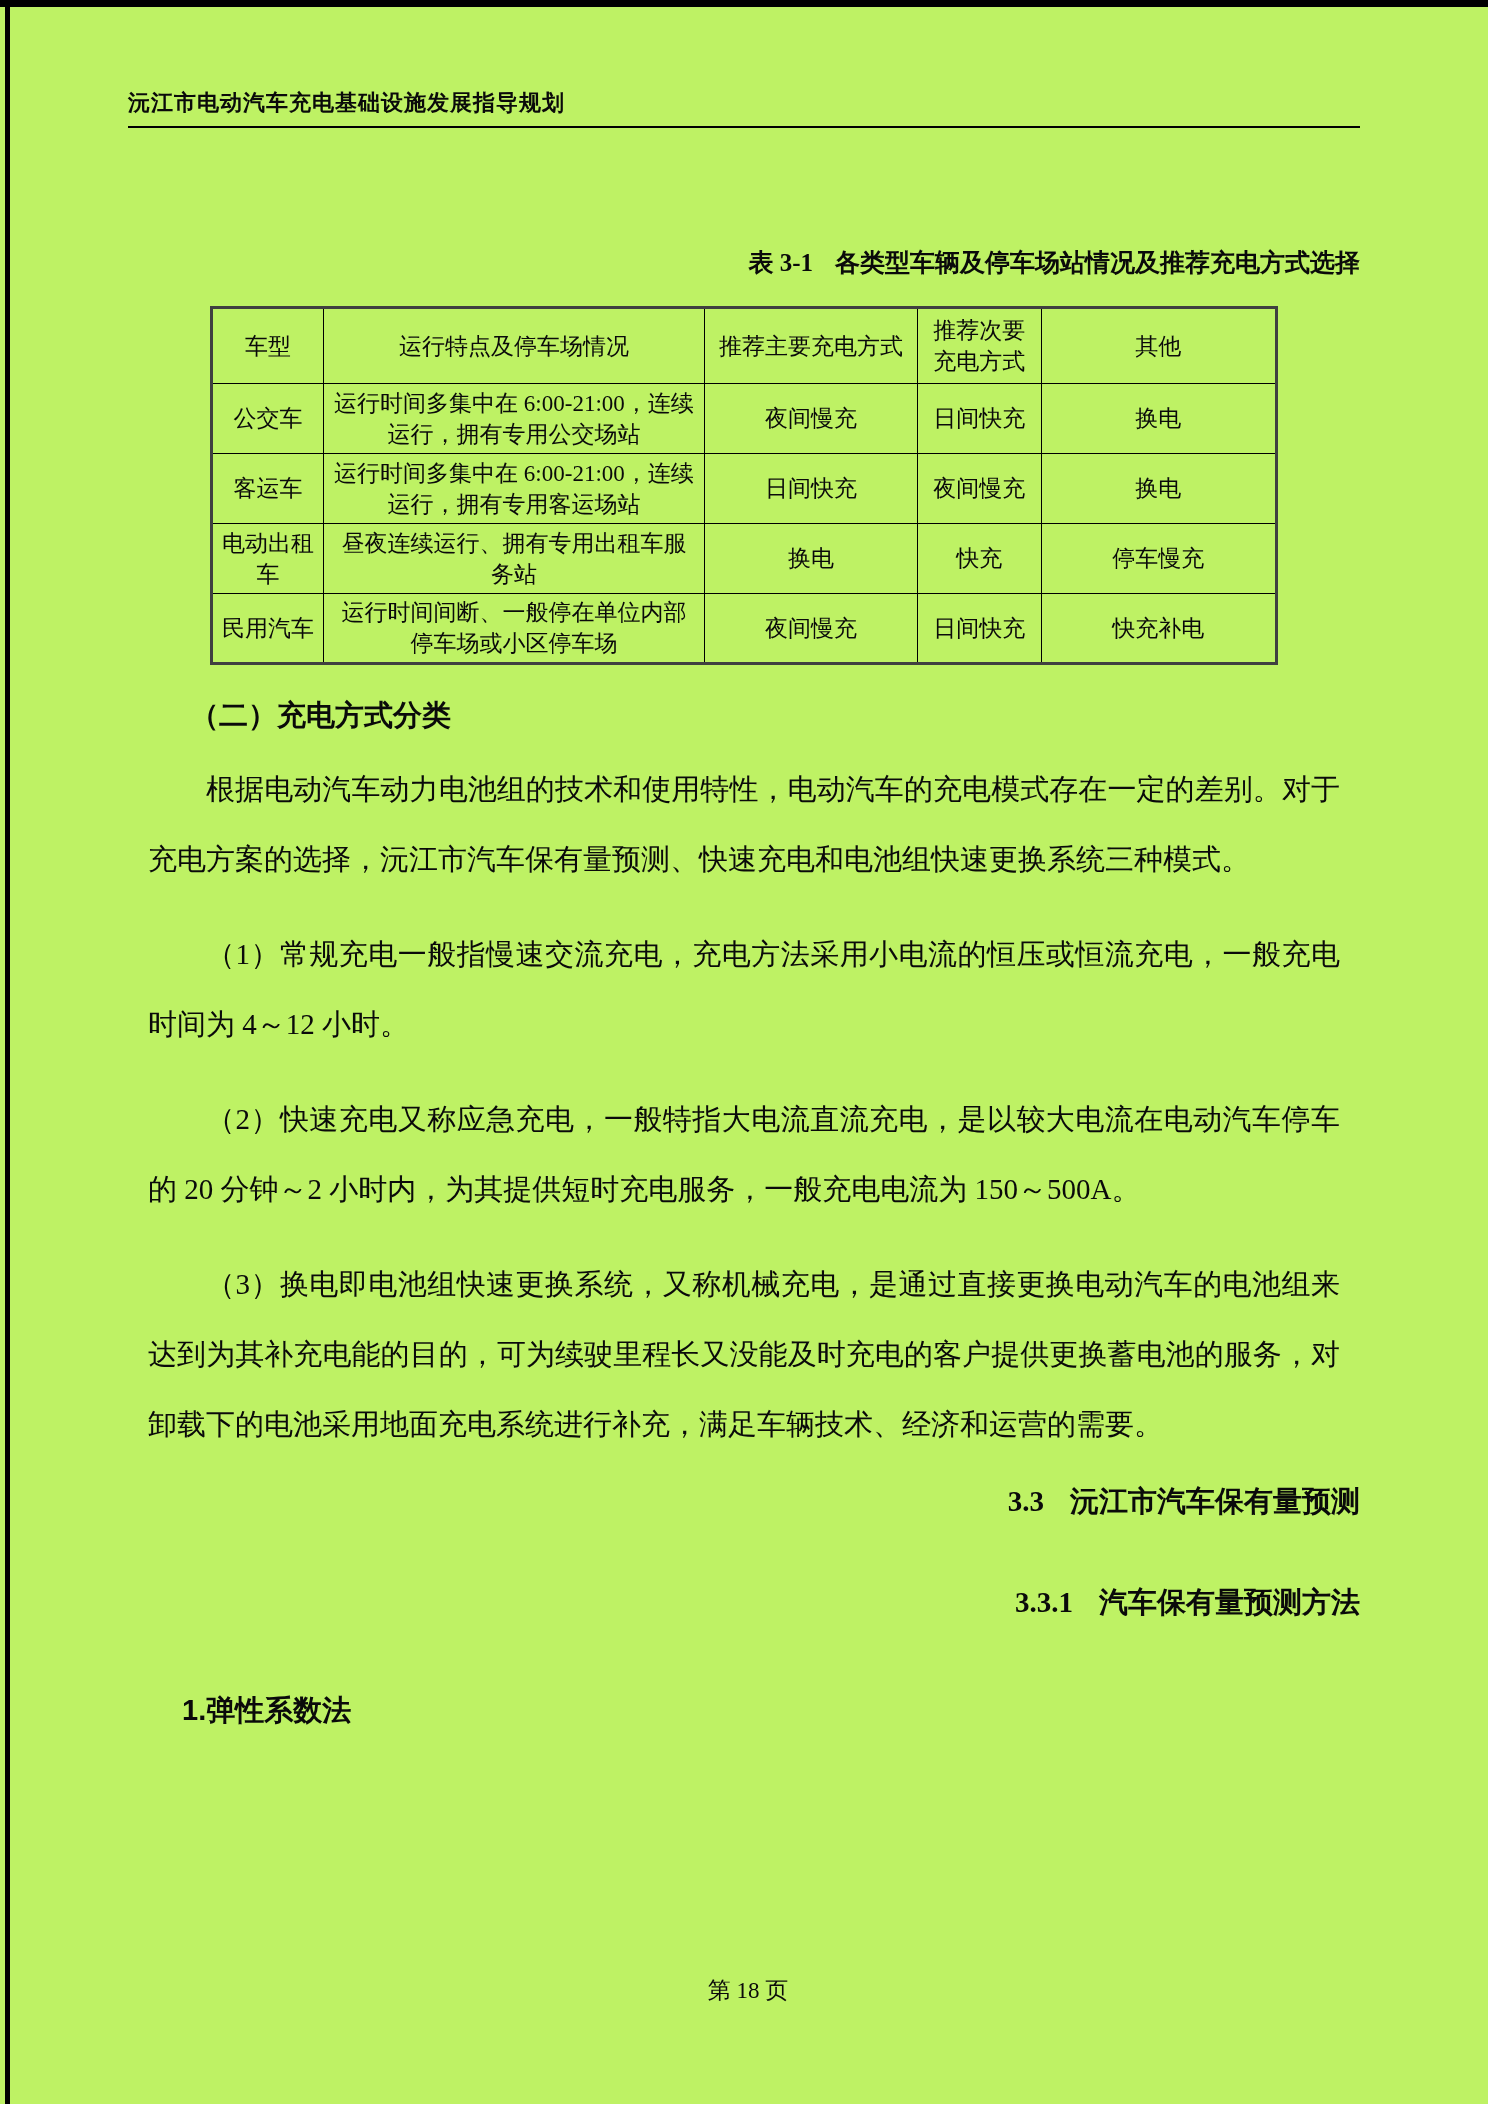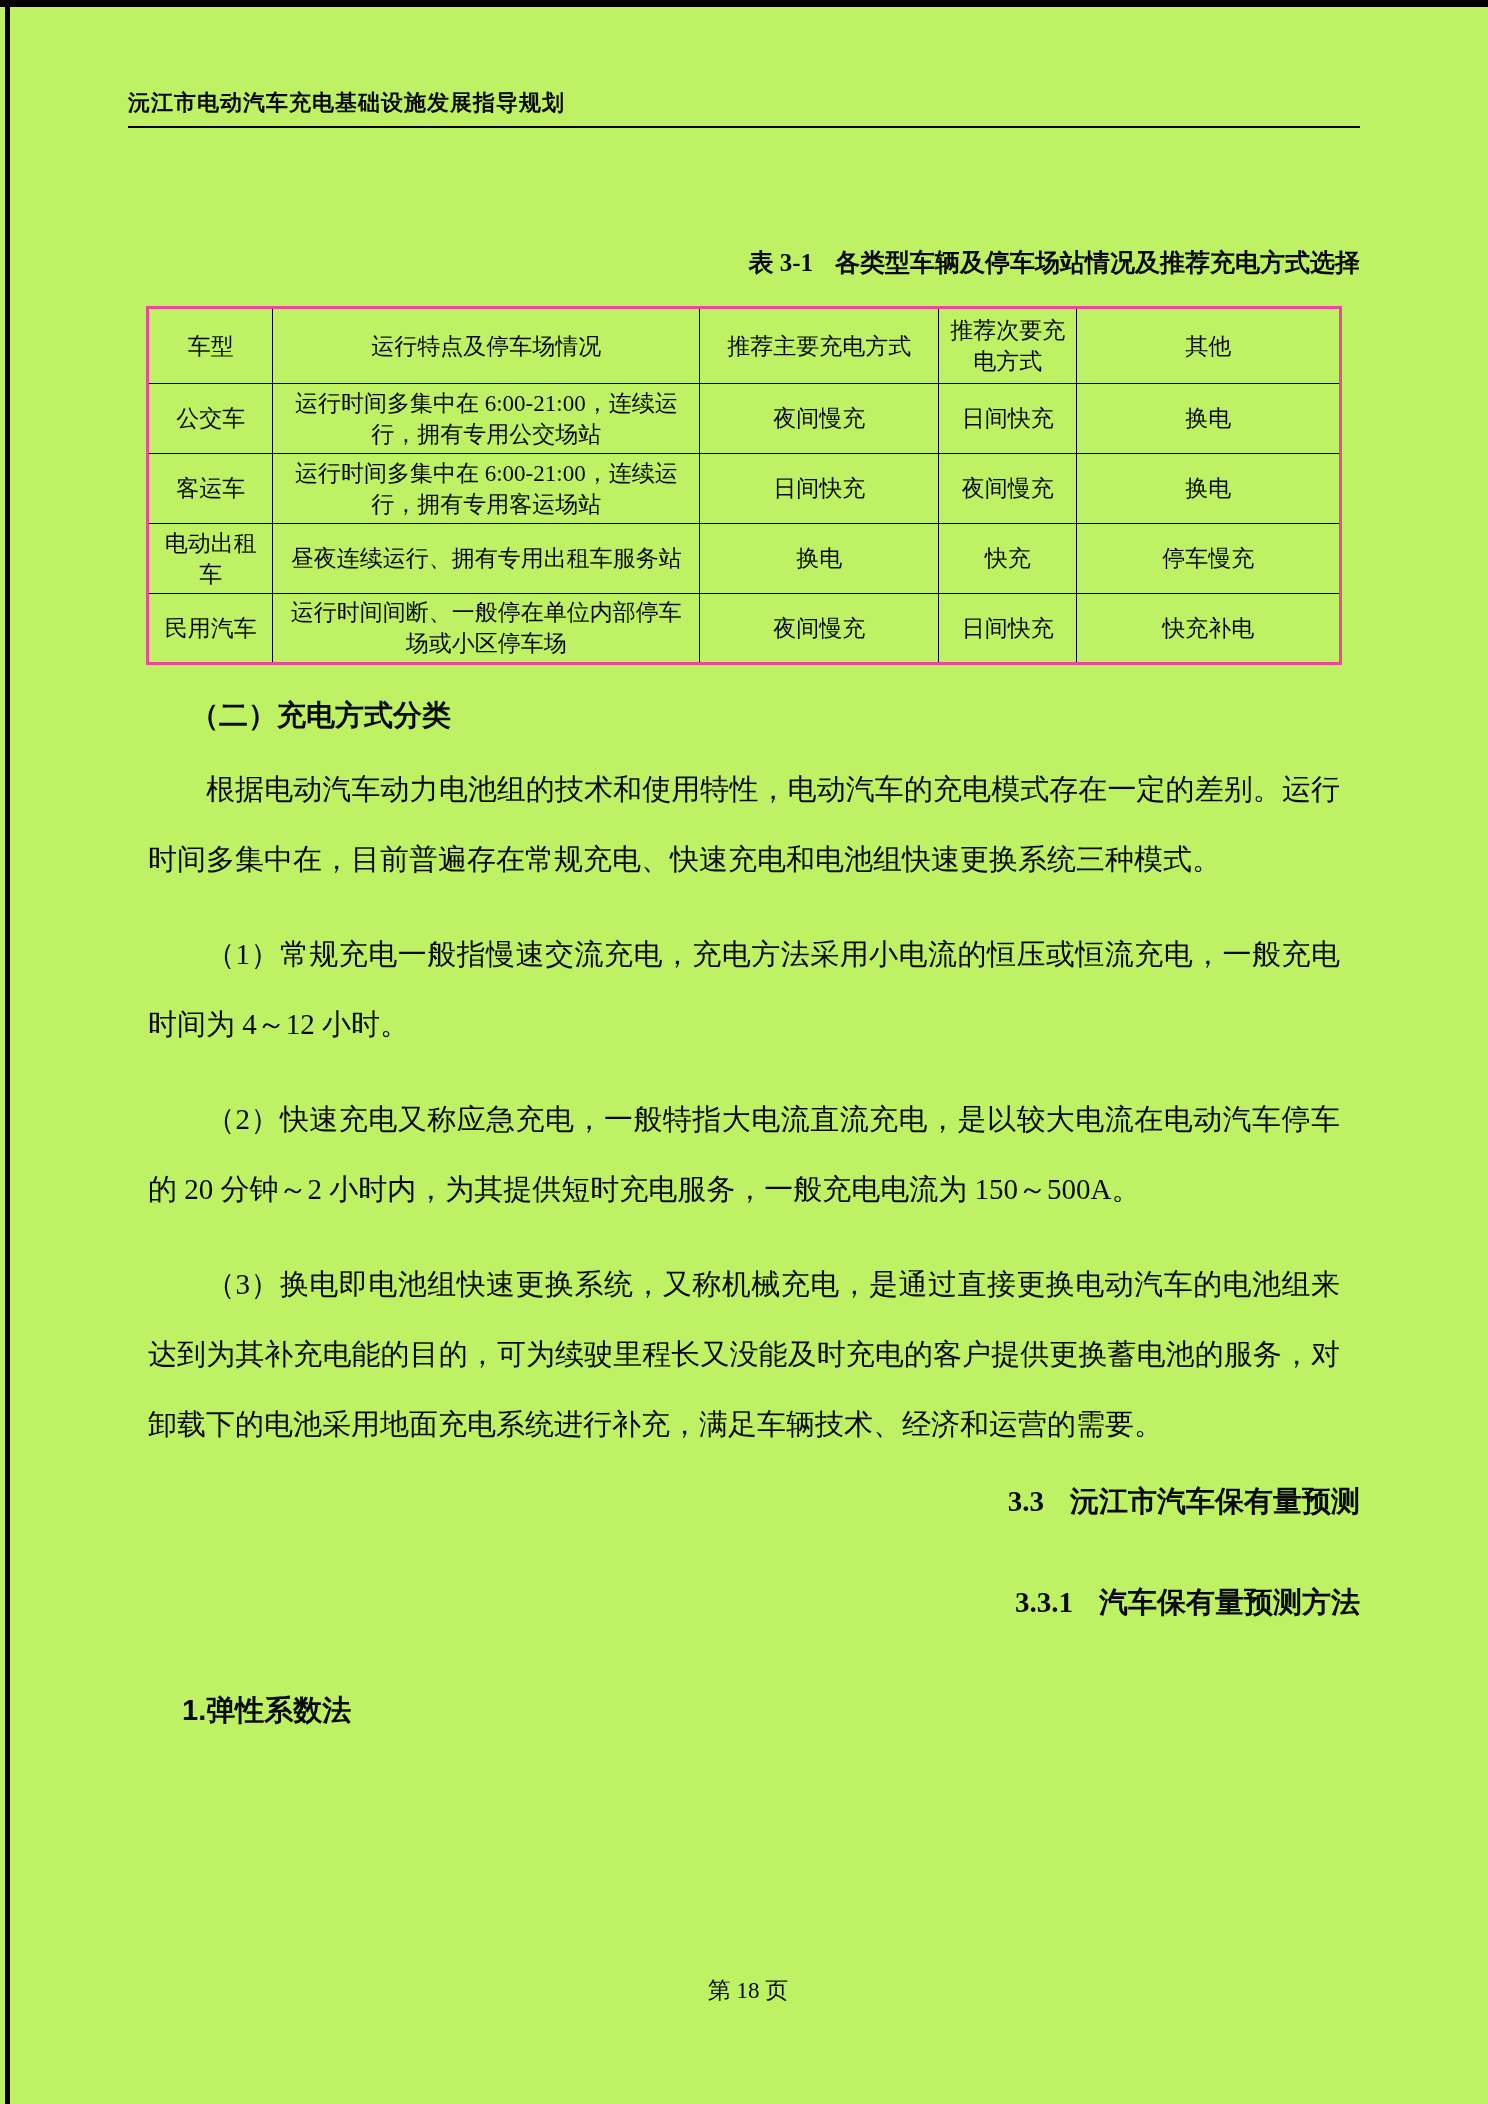--- a/index.html
+++ b/index.html
@@ -38,24 +38,24 @@
     margin-top: 118px;
     text-align: right;
     font-size: 25px;
     font-weight: bold;
     line-height: 34px;
     font-family: "Liberation Serif", "DejaVu Serif", serif;
   }
   .table-caption .cap-label { margin-right: 22px; }
 
   table.veh-table {
-    width: 1196px;
+    width: 1068px;
     margin: 26px auto 0 auto;
     border-collapse: collapse;
-    border: 3px solid #ec4899;
+    border: 3px solid #404040;
     table-layout: fixed;
     font-size: 23px;
     padding-left: 44px;
   }
   table.veh-table th, table.veh-table td {
     border: 1.5px solid #000;
     font-weight: normal;
     text-align: center;
     vertical-align: middle;
     line-height: 31px;
@@ -174,21 +174,21 @@
           <td>夜间慢充</td>
           <td>日间快充</td>
           <td>快充补电</td>
         </tr>
       </tbody>
     </table>
 
     <div class="h-charge">（二）充电方式分类</div>
 
     <div class="content">
-      <p>根据电动汽车动力电池组的技术和使用特性，电动汽车的充电模式存在一定的差别。运行时间多集中在，目前普遍存在常规充电、快速充电和电池组快速更换系统三种模式。</p>
+      <p>根据电动汽车动力电池组的技术和使用特性，电动汽车的充电模式存在一定的差别。对于充电方案的选择，沅江市汽车保有量预测、快速充电和电池组快速更换系统三种模式。</p>
       <p>（1）常规充电一般指慢速交流充电，充电方法采用小电流的恒压或恒流充电，一般充电时间为 4～12 小时。</p>
       <p>（2）快速充电又称应急充电，一般特指大电流直流充电，是以较大电流在电动汽车停车的 20 分钟～2 小时内，为其提供短时充电服务，一般充电电流为 150～500A。</p>
       <p>（3）换电即电池组快速更换系统，又称机械充电，是通过直接更换电动汽车的电池组来达到为其补充电能的目的，可为续驶里程长又没能及时充电的客户提供更换蓄电池的服务，对卸载下的电池采用地面充电系统进行补充，满足车辆技术、经济和运营的需要。</p>
     </div>
 
     <div class="h-section h33">
       <span class="h-num">3.3</span><span>沅江市汽车保有量预测</span>
     </div>
 
     <div class="h-section h331">

